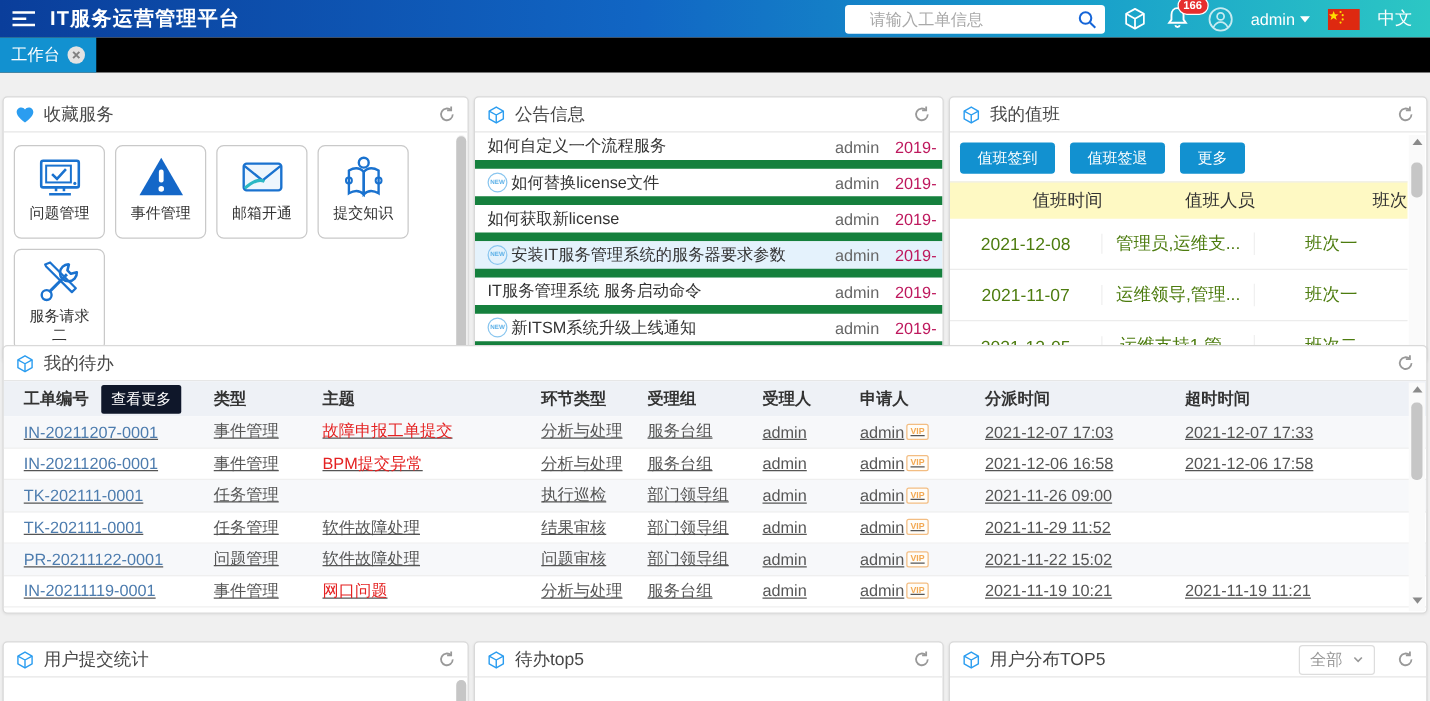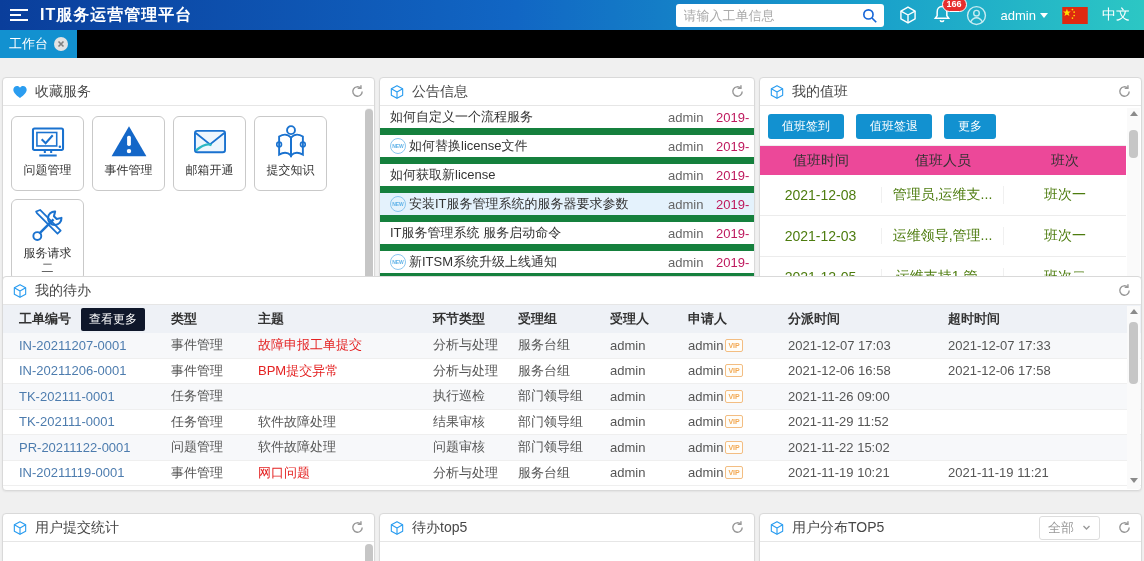--- a/index.html
+++ b/index.html
@@ -9,21 +9,21 @@
   
   .topbar { position:absolute; top:0; left:0; width:1144px; height:30px;
     background:linear-gradient(90deg,#0a3e9b 0%,#1166c4 45%,#189ecb 75%,#2cc7c4 100%);
     display:flex; align-items:center; color:#fff; }
   .burger { width:20px; margin:0 10px 0 10px; cursor:pointer; }
   .burger i { display:block; height:2px; background:#fff; margin:3px 0; }
   .burger i:nth-child(1){width:18px;} .burger i:nth-child(2){width:11px;} .burger i:nth-child(3){width:18px;}
   .app-title { font-size:16px; font-weight:bold; letter-spacing:1px; }
   .topbar-right { margin-left:auto; display:flex; align-items:center; gap:14px; padding-right:14px; }
   .searchbox { position:relative; width:208px; height:23px; }
-  .searchbox input { width:100%; height:100%; border:none; border-radius:3px; padding:0 30px 0 8px;
+  .searchbox input { width:100%; height:100%; border:none; border-radius:3px; padding:0 30px 0 20px;
     font-size:13px; color:#333; outline:none; font-family:inherit; }
   .searchbox input::placeholder { color:#a9a9a9; }
   .searchbox .mag { position:absolute; right:6px; top:3px; width:17px; height:17px; color:#1565d8; cursor:pointer; }
   .hicon { width:20px; height:20px; color:#fff; cursor:pointer; }
   .bell-wrap { position:relative; }
   .badge { position:absolute; top:-7px; left:10px; background:#e62e2e; color:#fff; font-size:9px;
     line-height:11px; padding:1px 4px; border-radius:8px; border:1px solid #fff; font-weight:bold; }
   .avatar { width:21px; height:21px; color:rgba(255,255,255,.75); }
   .user { display:flex; align-items:center; gap:4px; cursor:pointer; font-size:13px; }
   .caret-down { width:0; height:0; border-left:4px solid transparent; border-right:4px solid transparent;
@@ -67,39 +67,39 @@
   .ann-author { flex:0 0 48px; color:#666; font-size:13px; }
   .ann-date { flex:0 0 38px; color:#be185d; font-size:13px; white-space:nowrap; overflow:hidden; }
   .hscroll { position:absolute; left:2px; right:2px; bottom:2px; height:9px; background:#f4f4f4; border-radius:4px; }
   .hscroll .thumb { position:absolute; top:0; height:9px; background:#c6c6c6; border-radius:4px; }
 
   
   .duty-btns { display:flex; gap:12px; padding:8px 8px 6px; }
   .btn-blue { background:#1291d0; color:#fff; border:none; border-radius:3px; font-size:12px;
     padding:4px 14px; cursor:pointer; font-family:inherit; }
   .duty-table { margin-right:15px; }
-  .duty-hrow { display:grid; grid-template-columns:1fr 1fr 1fr; background:#ec4899; height:30px;
-    align-items:center; text-align:center; font-size:14px; color:#333; border-top:1px solid #eee; }
+  .duty-hrow { display:grid; grid-template-columns:1fr 1fr 1fr; background:#fef9c3; height:30px;
+    align-items:center; text-align:right; font-size:14px; color:#333; border-top:1px solid #eee; }
   .duty-row { display:grid; grid-template-columns:1fr 1fr 1fr; height:41px; align-items:center;
     text-align:center; font-size:14px; color:#4d7c0f; border-bottom:1px solid #ececec; }
   .duty-row > div { border-right:1px solid #f0f0f0; }
   .duty-row > div:last-child { border-right:none; }
   .sb-arrow { width:0; height:0; border-left:4px solid transparent; border-right:4px solid transparent; margin:3px auto; }
   .sb-up { border-bottom:5px solid #8a8a8a; }
   .sb-down { border-top:5px solid #8a8a8a; }
   .duty-scroll { position:absolute; right:1px; top:30px; bottom:2px; width:13px; background:#fafafa; }
   .duty-scroll .thumb { position:absolute; left:2px; width:9px; background:#c6c6c6; border-radius:4px; }
 
   
   .todo-hrow { display:grid; grid-template-columns:152px 87px 175px 85px 92px 78px 100px 160px 1fr;
     background:#eef1f6; height:28px; align-items:center; font-size:13px; font-weight:bold; color:#333;
     padding-left:16px; }
   .todo-row { display:grid; grid-template-columns:152px 87px 175px 85px 92px 78px 100px 160px 1fr;
     height:25.5px; align-items:center; font-size:13px; color:#555; padding-left:16px;
-    border-bottom:1px solid #efefef; }
+    border-bottom:1px solid #efefef;text-decoration:underline; }
   .todo-row:nth-child(odd) { background:#f7f8fa; }
   .cell-id { color:#4d7cae; cursor:pointer; }
   .cell-subject.red { color:#e42222; }
   .hcell-first { display:flex; align-items:center; gap:10px; }
   .btn-more { background:#0f172a; color:#fff; border:none; border-radius:2px; font-size:12px;
     padding:3px 8px; cursor:pointer; font-family:inherit; }
   .applicant { display:flex; align-items:center; gap:2px; }
   .vip-badge { border:1px solid #f3bd82; color:#f3a953; font-size:7px; line-height:9px; padding:1px 2px;
     border-radius:2px; background:#fffdf8; font-weight:bold; }
   .todo-scroll { position:absolute; right:1px; top:29px; bottom:1px; width:13px; background:#fafafa; }
@@ -358,21 +358,21 @@
       <div>班次</div>
     </div>
     <div>
 
     <div class="duty-row">
           <div>2021-12-08</div>
           <div>管理员,运维支...</div>
           <div>班次一</div>
         </div>
         <div class="duty-row">
-          <div>2021-12-03</div>
+          <div>2021-11-07</div>
           <div>运维领导,管理...</div>
           <div>班次一</div>
         </div>
         <div class="duty-row">
           <div>2021-12-05</div>
           <div>运维支持1,管...</div>
           <div>班次二</div>
         </div>
       </div>
   </div>

